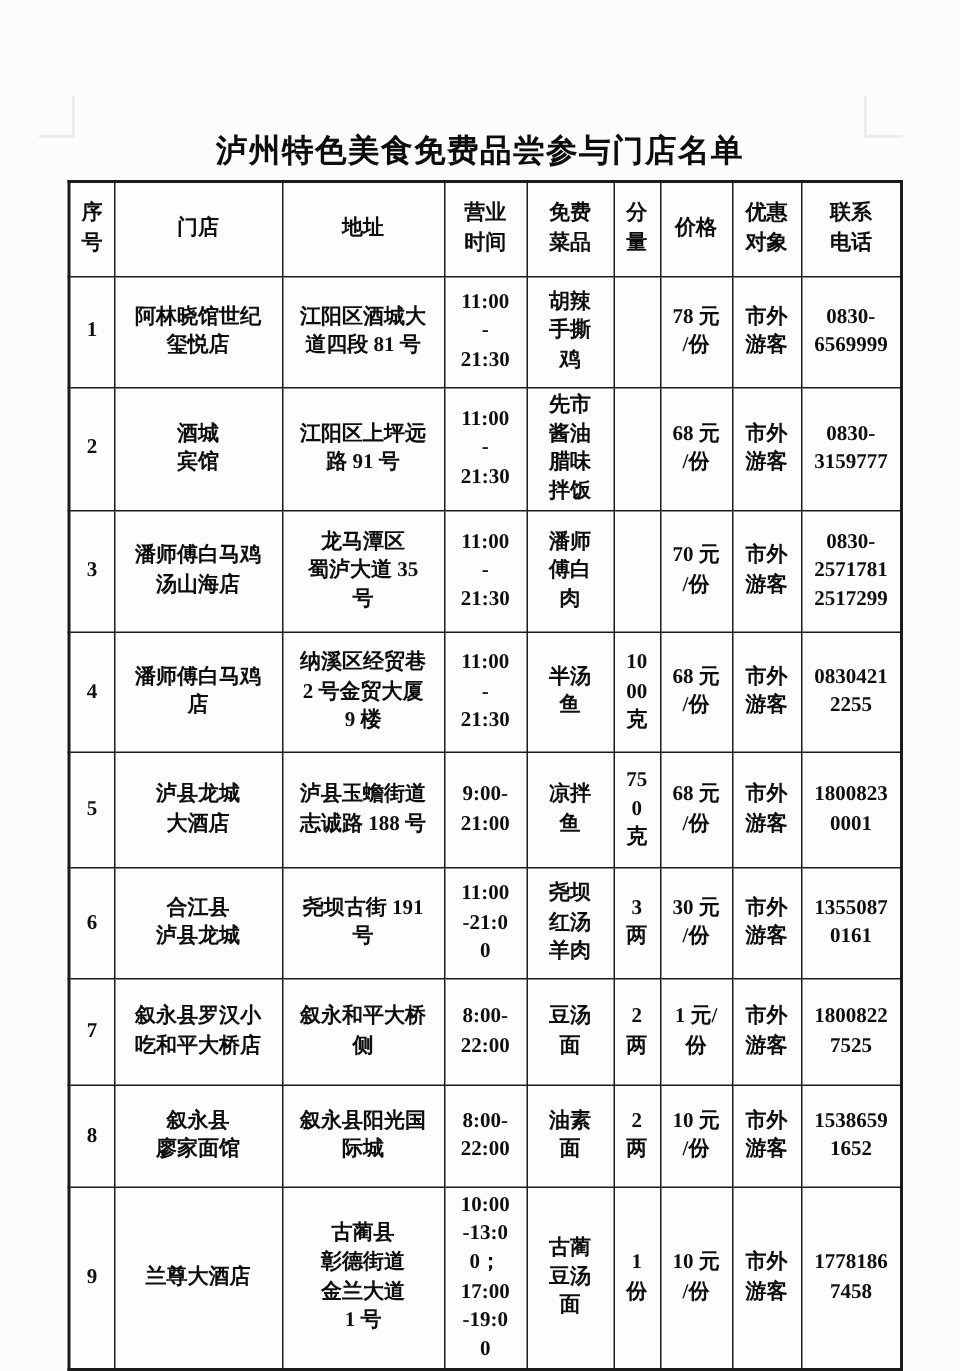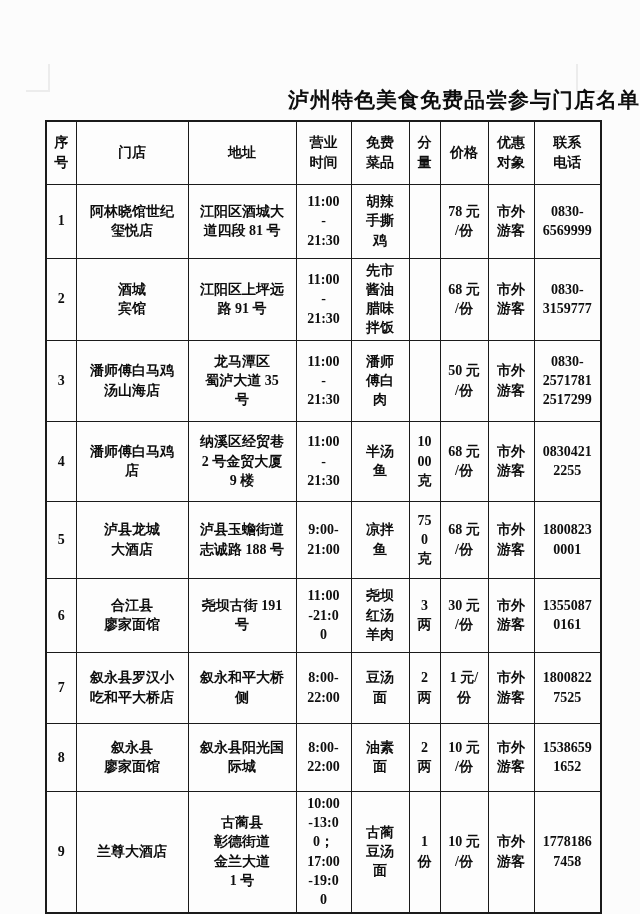--- a/index.html
+++ b/index.html
@@ -9,21 +9,21 @@
     font-family:"Liberation Serif","DejaVu Serif",serif;
   }
   .page { position:relative; width:640px; height:914px; overflow:hidden; }
   .corner { position:absolute; }
   .corner-left  { left:26px; top:64px; width:22px; height:26px;
                   border-right:2px solid #ececec; border-bottom:2px solid #ececec; }
   .corner-right { left:576px; top:64px; width:24px; height:26px;
                   border-left:2px solid #ececec; border-bottom:2px solid #ececec; }
   h1.title {
     position:absolute; top:86px; left:0; width:640px; margin:0;
-    text-align:right; font-size:21px; font-weight:bold; color:#0d0d0d;
+    text-align:center; font-size:21px; font-weight:bold; color:#0d0d0d;
     letter-spacing:1px;
   }
   table.store-table {
     position:absolute; left:45px; top:120px; width:555px;
     border-collapse:collapse; table-layout:fixed;
     border:2px solid #1b1b1b; background:#fdfdfd;
   }
   .store-table th, .store-table td {
     border:1.5px solid #1b1b1b;
     text-align:center; vertical-align:middle;
@@ -121,21 +121,21 @@
         <td>龙马潭区
 蜀泸大道 35
 号</td>
         <td>11:00
 -
 21:30</td>
         <td>潘师
 傅白
 肉</td>
         <td></td>
-        <td>50 元
+        <td>70 元
 /份</td>
         <td>市外
 游客</td>
         <td>0830-
 2571781
 2517299</td>
       </tr>
       <tr style="height:80px">
         <td>4</td>
         <td>潘师傅白马鸡
@@ -174,21 +174,21 @@
         <td>68 元
 /份</td>
         <td>市外
 游客</td>
         <td>1800823
 0001</td>
       </tr>
       <tr style="height:74px">
         <td>6</td>
         <td>合江县
-廖家面馆</td>
+泸县龙城</td>
         <td>尧坝古街 191
 号</td>
         <td>11:00
 -21:0
 0</td>
         <td>尧坝
 红汤
 羊肉</td>
         <td>3
 两</td>

